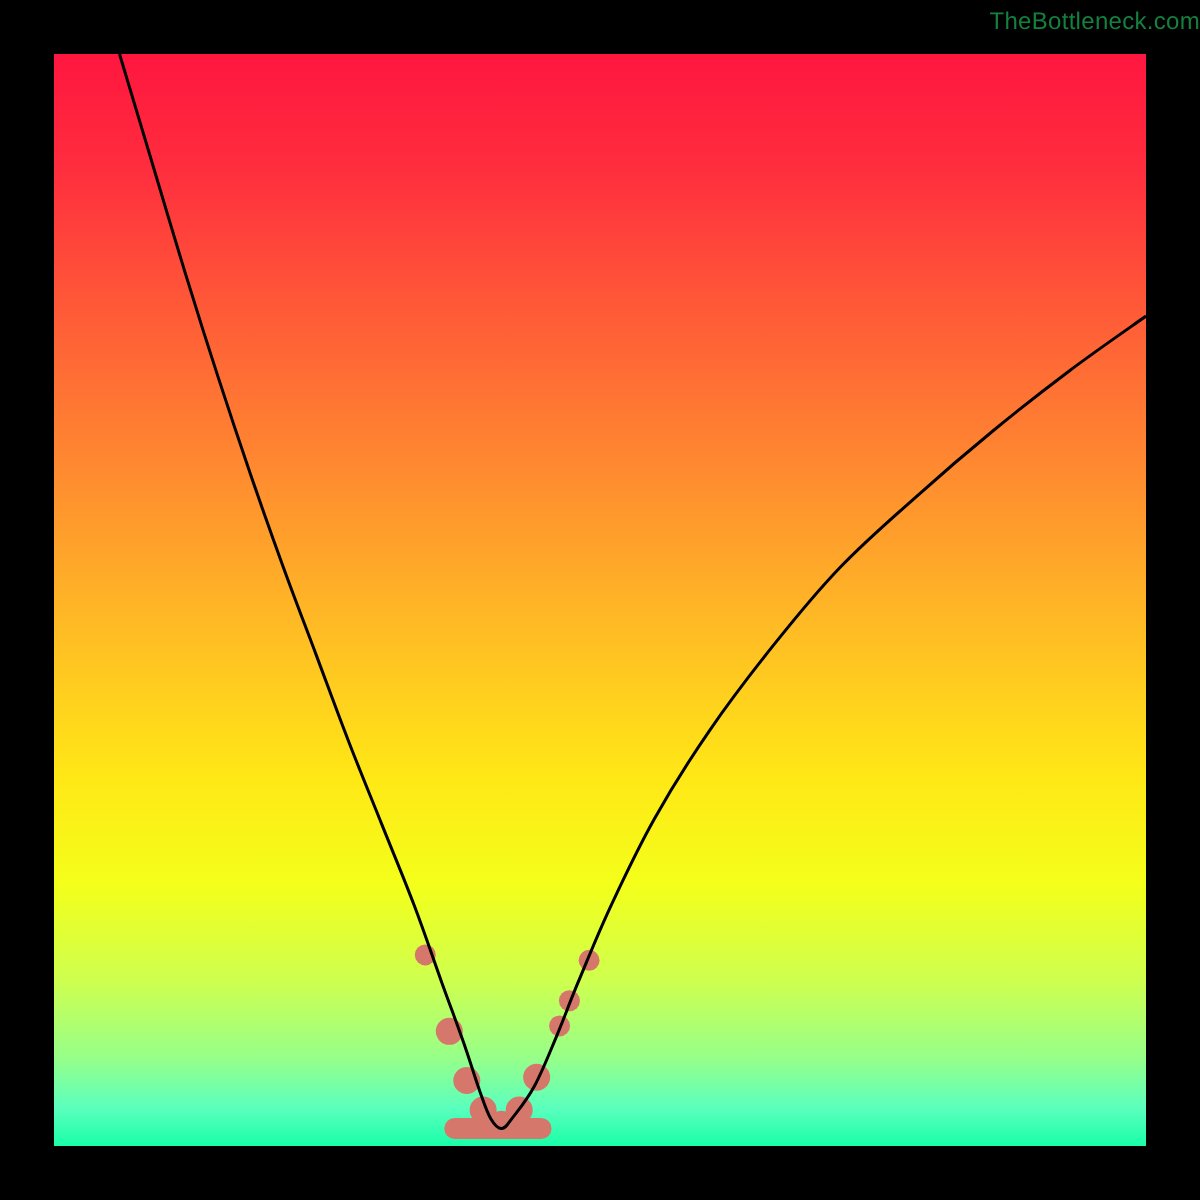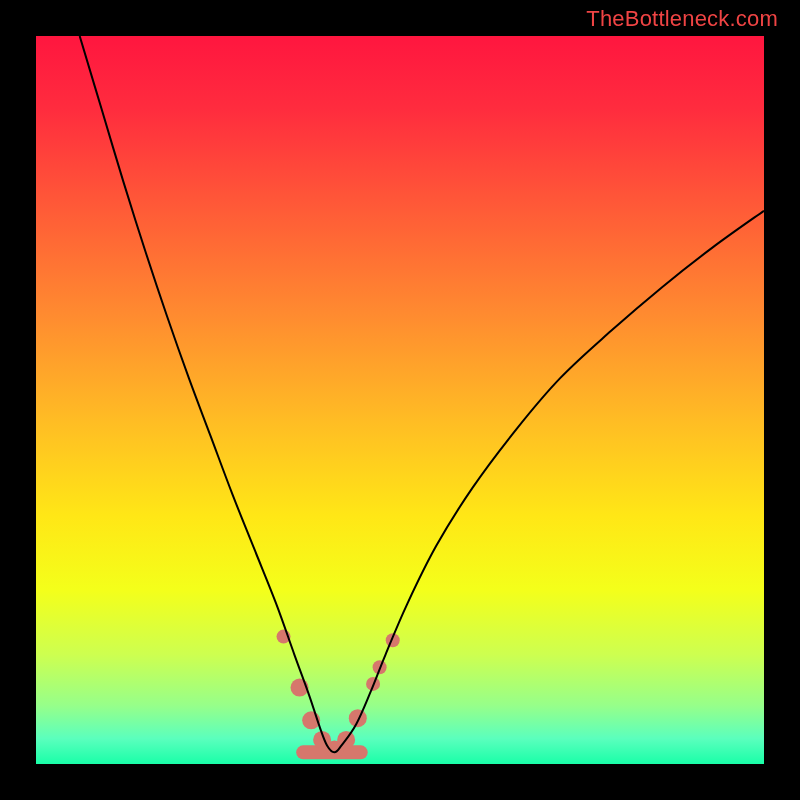--- a/index.html
+++ b/index.html
@@ -23,23 +23,23 @@
     position: absolute;
     left: 36px;
     top: 36px;
     width: 728px;
     height: 728px;
     overflow: hidden;
   }
   .watermark {
     position: absolute;
     top: 6px;
-    right: 22px;
-    color: #ef4444;
-    font-size: 22px;
+    right: 0;
+    color: #15803d;
+    font-size: 16px;
     letter-spacing: 0.2px;
   }
   svg { display: block; }
 </style>
 </head>
 <body>
 
 <div class="frame">
 
   <div class="plot">

